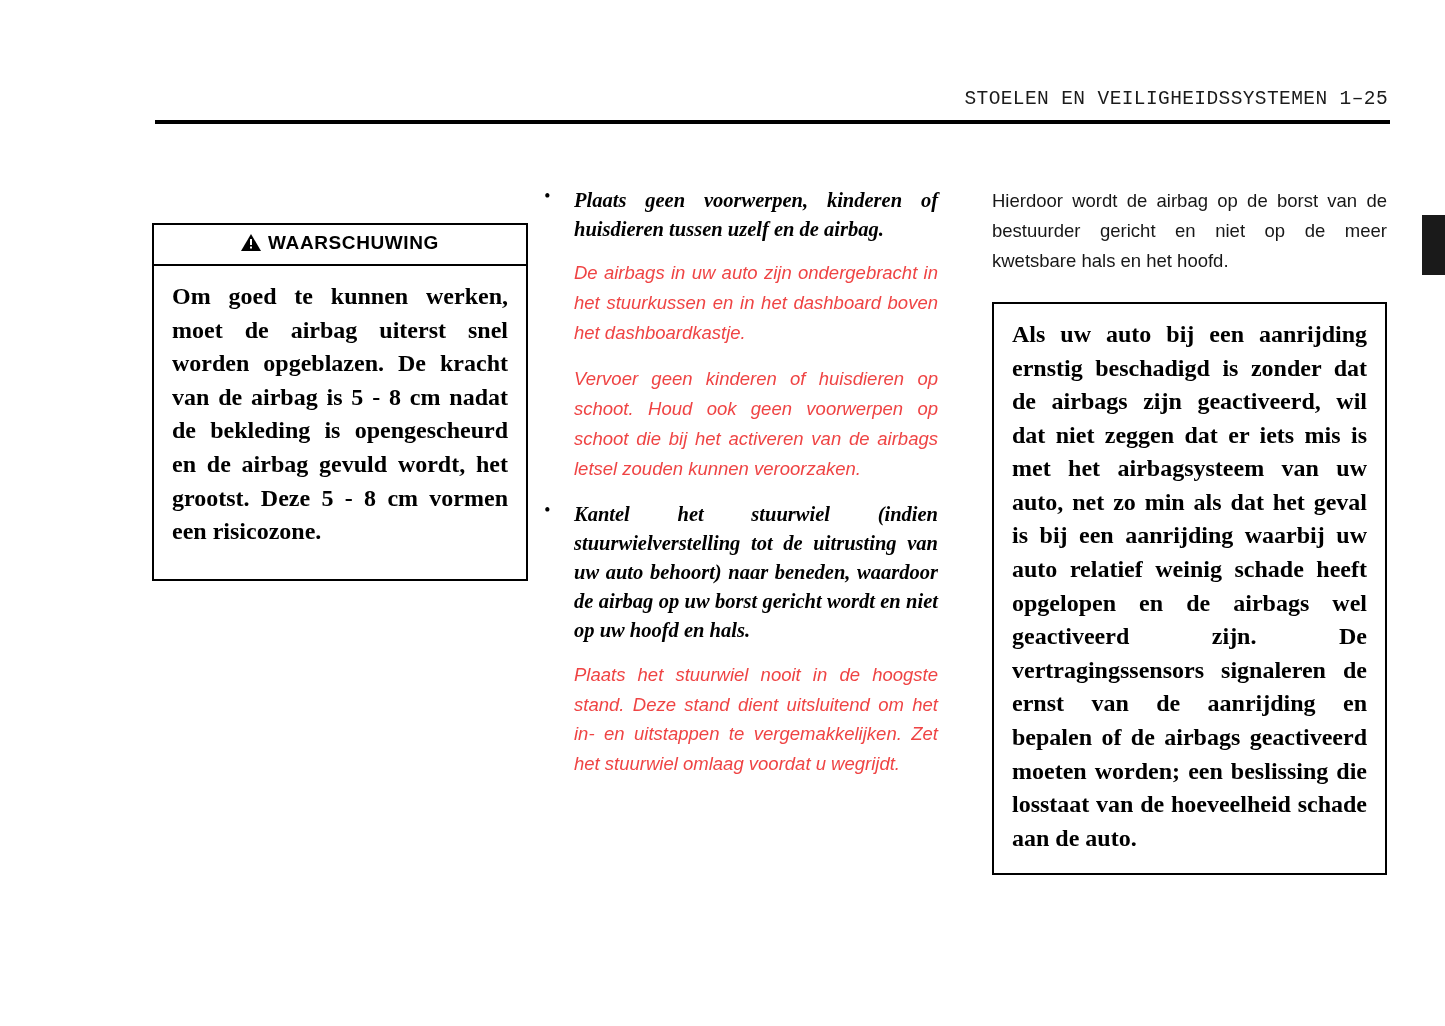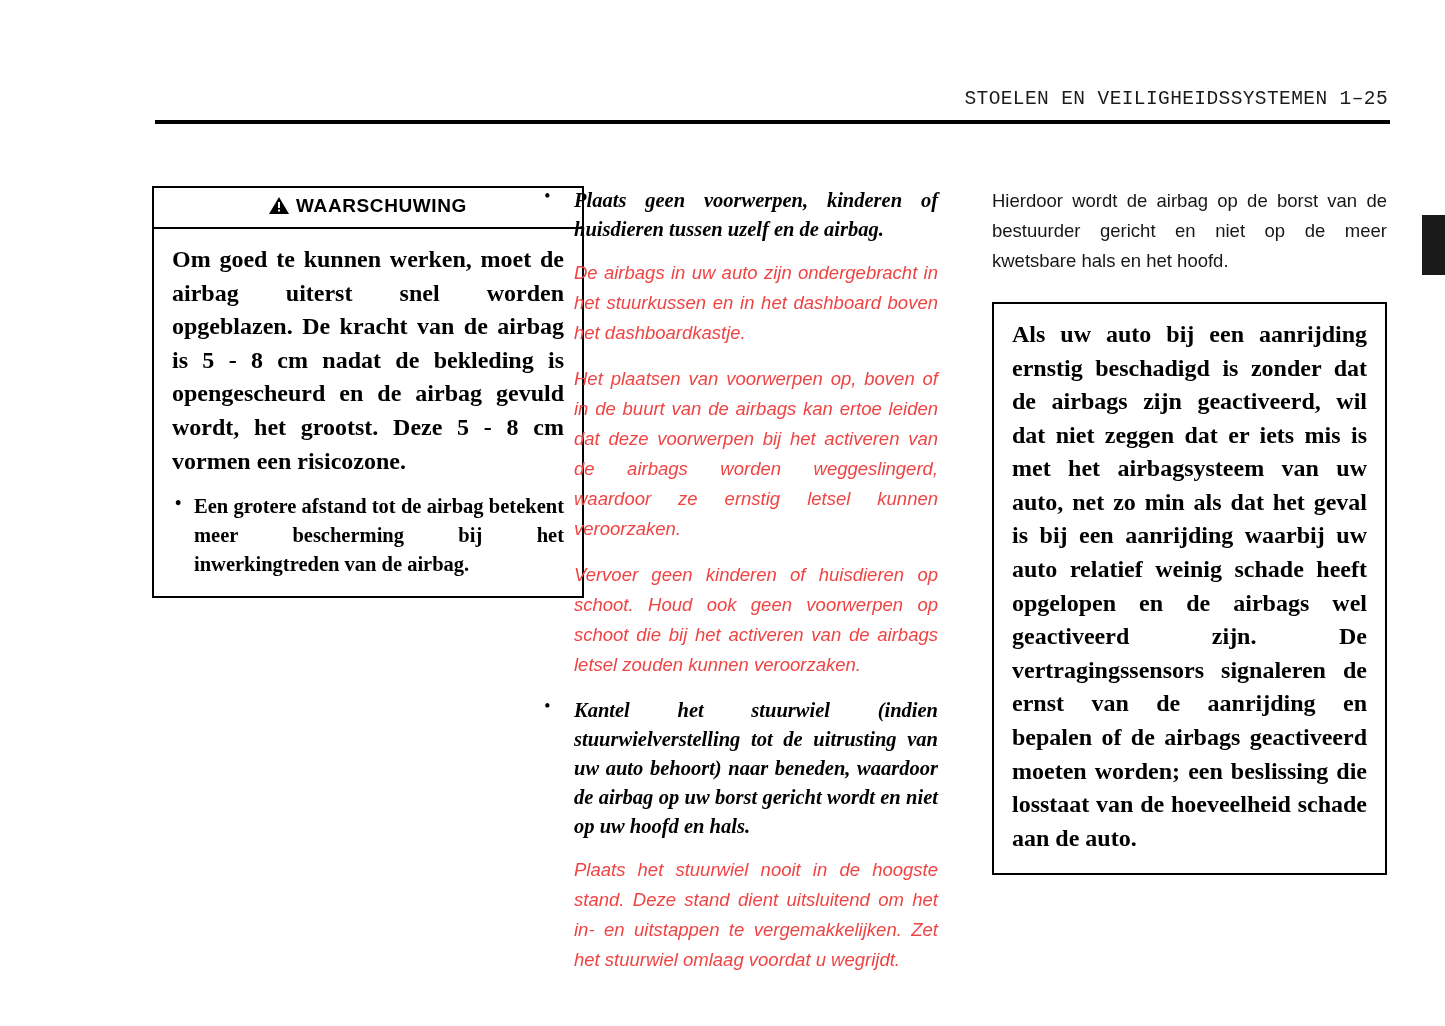--- a/index.html
+++ b/index.html
@@ -49,21 +49,21 @@
     width: 23px;
     height: 60px;
     background: #1a1a1a;
   }
 
   
   .column {
     position: absolute;
     top: 186px;
   }
-  .col-left  { left: 152px;  width: 432px; }
+  .col-left  { left: 152px;  width: 376px; margin-top: 37px; }
   .col-mid   { left: 540px;  width: 398px; font-style: italic; }
   .col-right { left: 992px;  width: 395px; }
 
   
   .notice-box {
     border: 2px solid #000000;
     background: #ffffff;
   }
   .notice-title {
     border-bottom: 2px solid #000000;
@@ -173,32 +173,30 @@
         <svg width="20" height="17" viewBox="0 0 20 17">
           <polygon points="10,0 20,17 0,17" fill="#000000"></polygon>
           <rect x="9" y="5" width="2" height="6" fill="#ffffff"></rect>
           <rect x="9" y="12.5" width="2" height="2" fill="#ffffff"></rect>
         </svg>
       </span><span>WAARSCHUWING</span>
     </div>
     <div class="notice-body">
       <p>Om goed te kunnen werken, moet de airbag uiterst snel worden opgeblazen. De kracht van de airbag is 5 - 8 cm nadat de bekleding is opengescheurd en de airbag gevuld wordt, het grootst. Deze 5 - 8 cm vormen een risicozone.</p>
       <ul class="b-list">
-        <li>Een grotere afstand tot de airbag betekent meer bescherming bij het inwerkingtreden van de airbag.</li>
       </ul>
     </div>
   </div>
 </div>
 
 <div class="column col-mid">
 
   <div class="bullet-item">
     <p class="lead">Plaats geen voorwerpen, kinderen of huisdieren tussen uzelf en de airbag.</p>
     <p class="body-p">De airbags in uw auto zijn ondergebracht in het stuurkussen en in het dashboard boven het dashboardkastje.</p>
-    <p class="body-p">Het plaatsen van voorwerpen op, boven of in de buurt van de airbags kan ertoe leiden dat deze voorwerpen bij het activeren van de airbags worden weggeslingerd, waardoor ze ernstig letsel kunnen veroorzaken.</p>
     <p class="body-p">Vervoer geen kinderen of huisdieren op schoot. Houd ook geen voorwerpen op schoot die bij het activeren van de airbags letsel zouden kunnen veroorzaken.</p>
   </div>
 
   <div class="bullet-item">
     <p class="lead">Kantel het stuurwiel (indien stuurwielverstelling tot de uitrusting van uw auto behoort) naar beneden, waardoor de airbag op uw borst gericht wordt en niet op uw hoofd en hals.</p>
     <p class="body-p">Plaats het stuurwiel nooit in de hoogste stand. Deze stand dient uitsluitend om het in- en uitstappen te vergemakkelijken. Zet het stuurwiel omlaag voordat u wegrijdt.</p>
   </div>
 
 </div>
 

